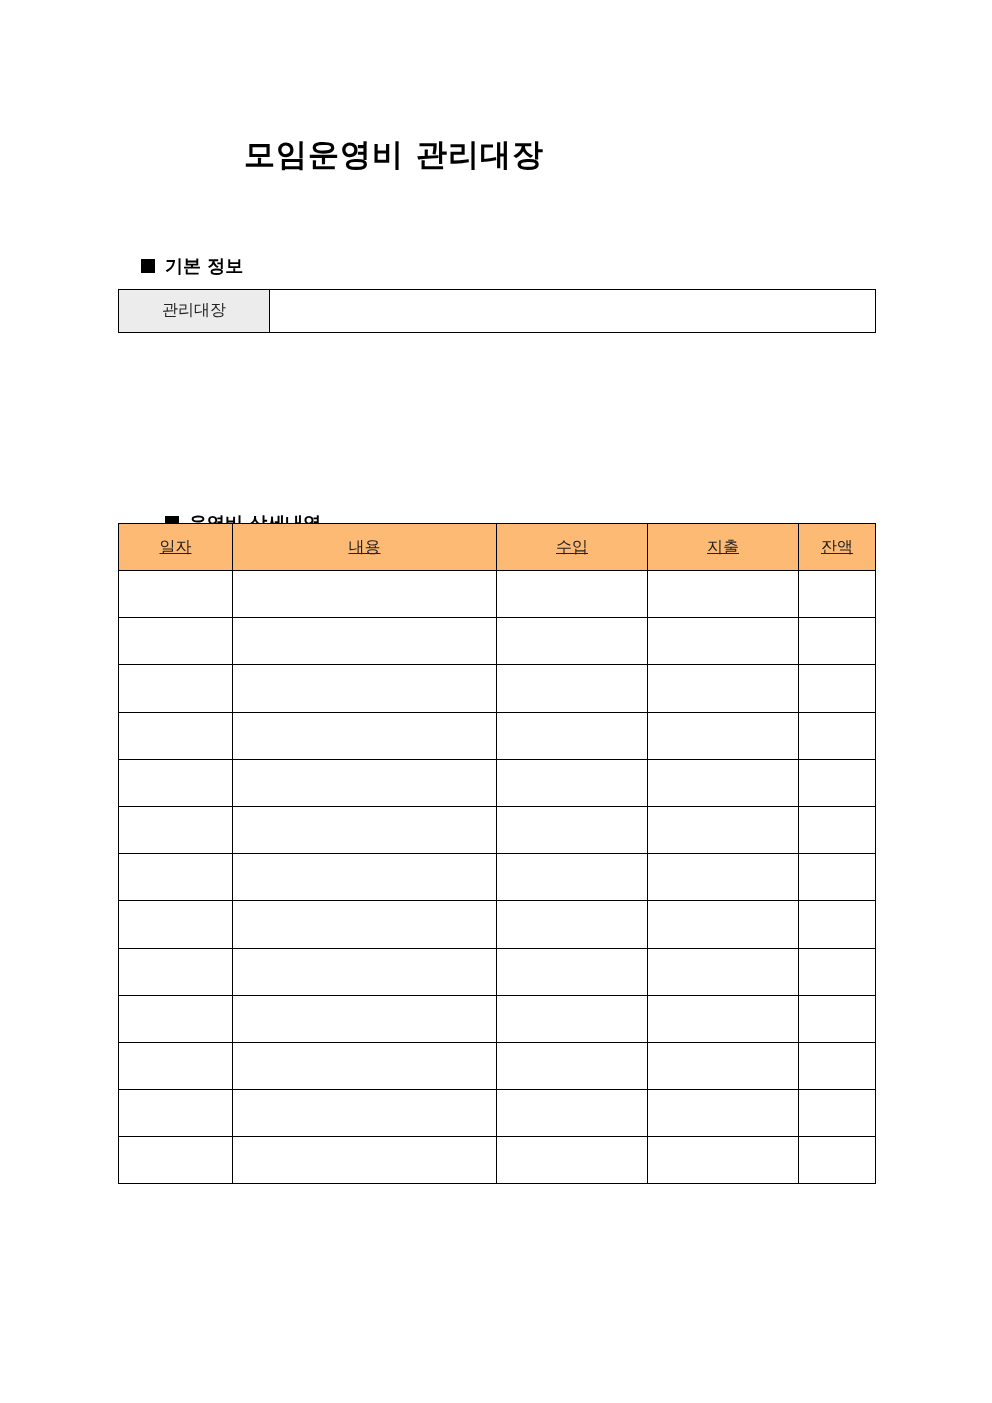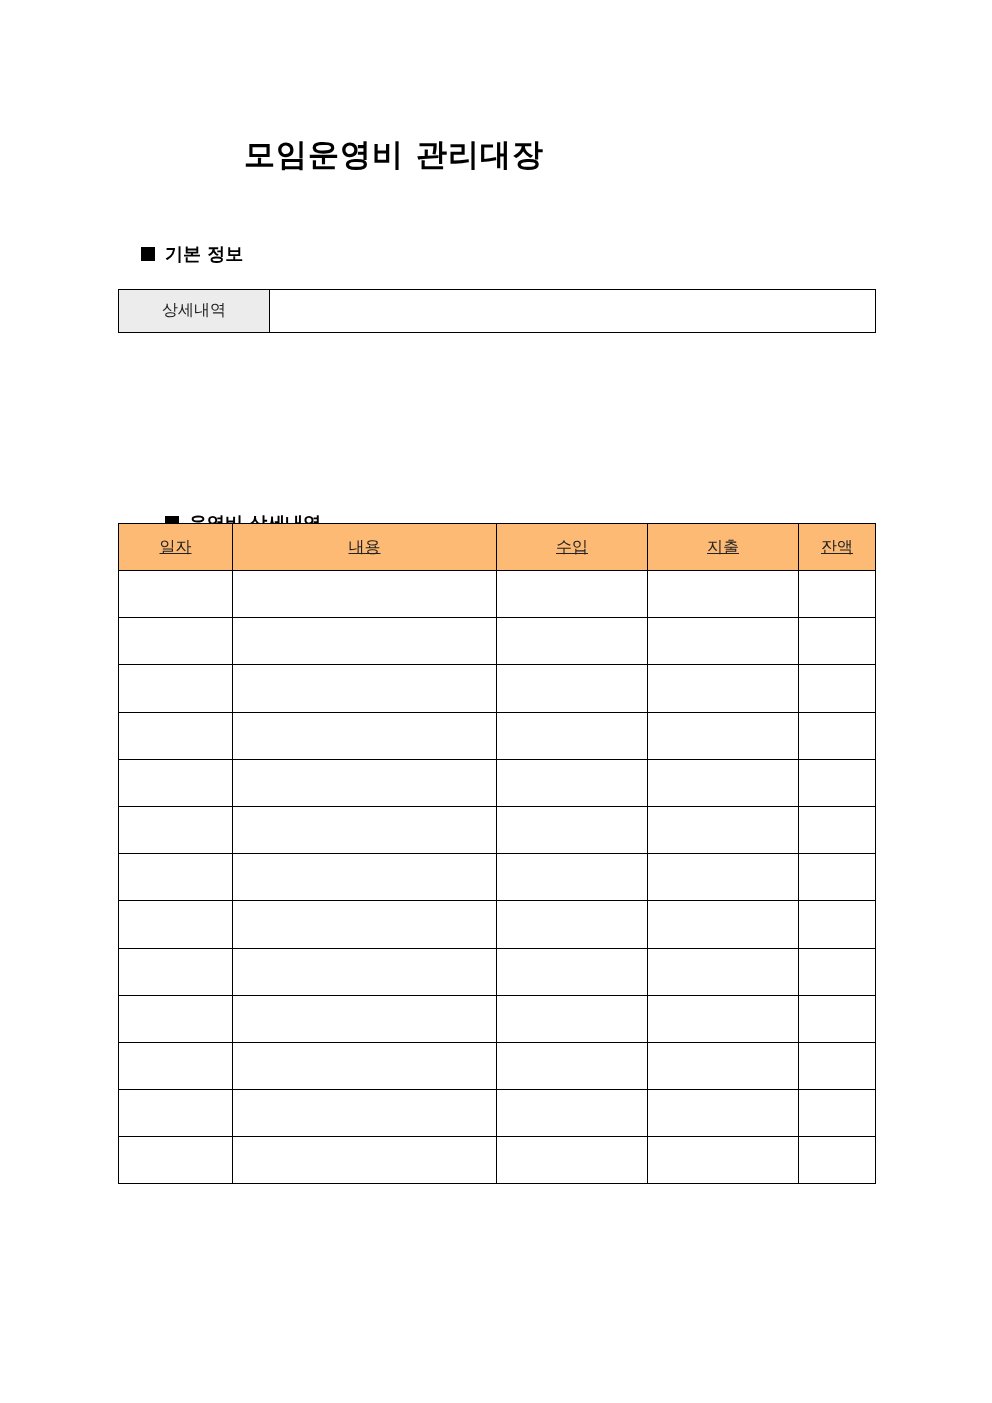--- a/index.html
+++ b/index.html
@@ -15,35 +15,35 @@
   #detail { top: 523px; left: 118px; width: 757px; }
   #detail thead tr { height: 47px; }
   #detail tbody tr { height: 47.2px; }
   #detail th { background: #fdba74; text-decoration: underline; }
 </style>
 </head>
 <body>
 
 <div class="title">모임운영비 관리대장</div>
 
-<div class="section-title" style="top:242px;padding-left:22px;">
+<div class="section-title" style="top:254px;padding-left:22px;">
   <span class="sq"></span>
   <span>기본 정보</span>
 </div>
 
 <table id="info">
   <colgroup>
     <col style="width:151px">
       <col style="width:227px">
       <col style="width:151px">
       <col style="width:228px">
   </colgroup>
   <tbody>
   <tr>
-    <td class="label">상세내역</td>
+    <td class="label">관리대장</td>
     <td colspan="3"></td>
   </tr>
 </tbody>
   </table>
 
 <div class="section-title" style="top:511px;margin-left:46px;">
   <span class="sq"></span>
   <span>운영비 상세내역</span>
 </div>
 

